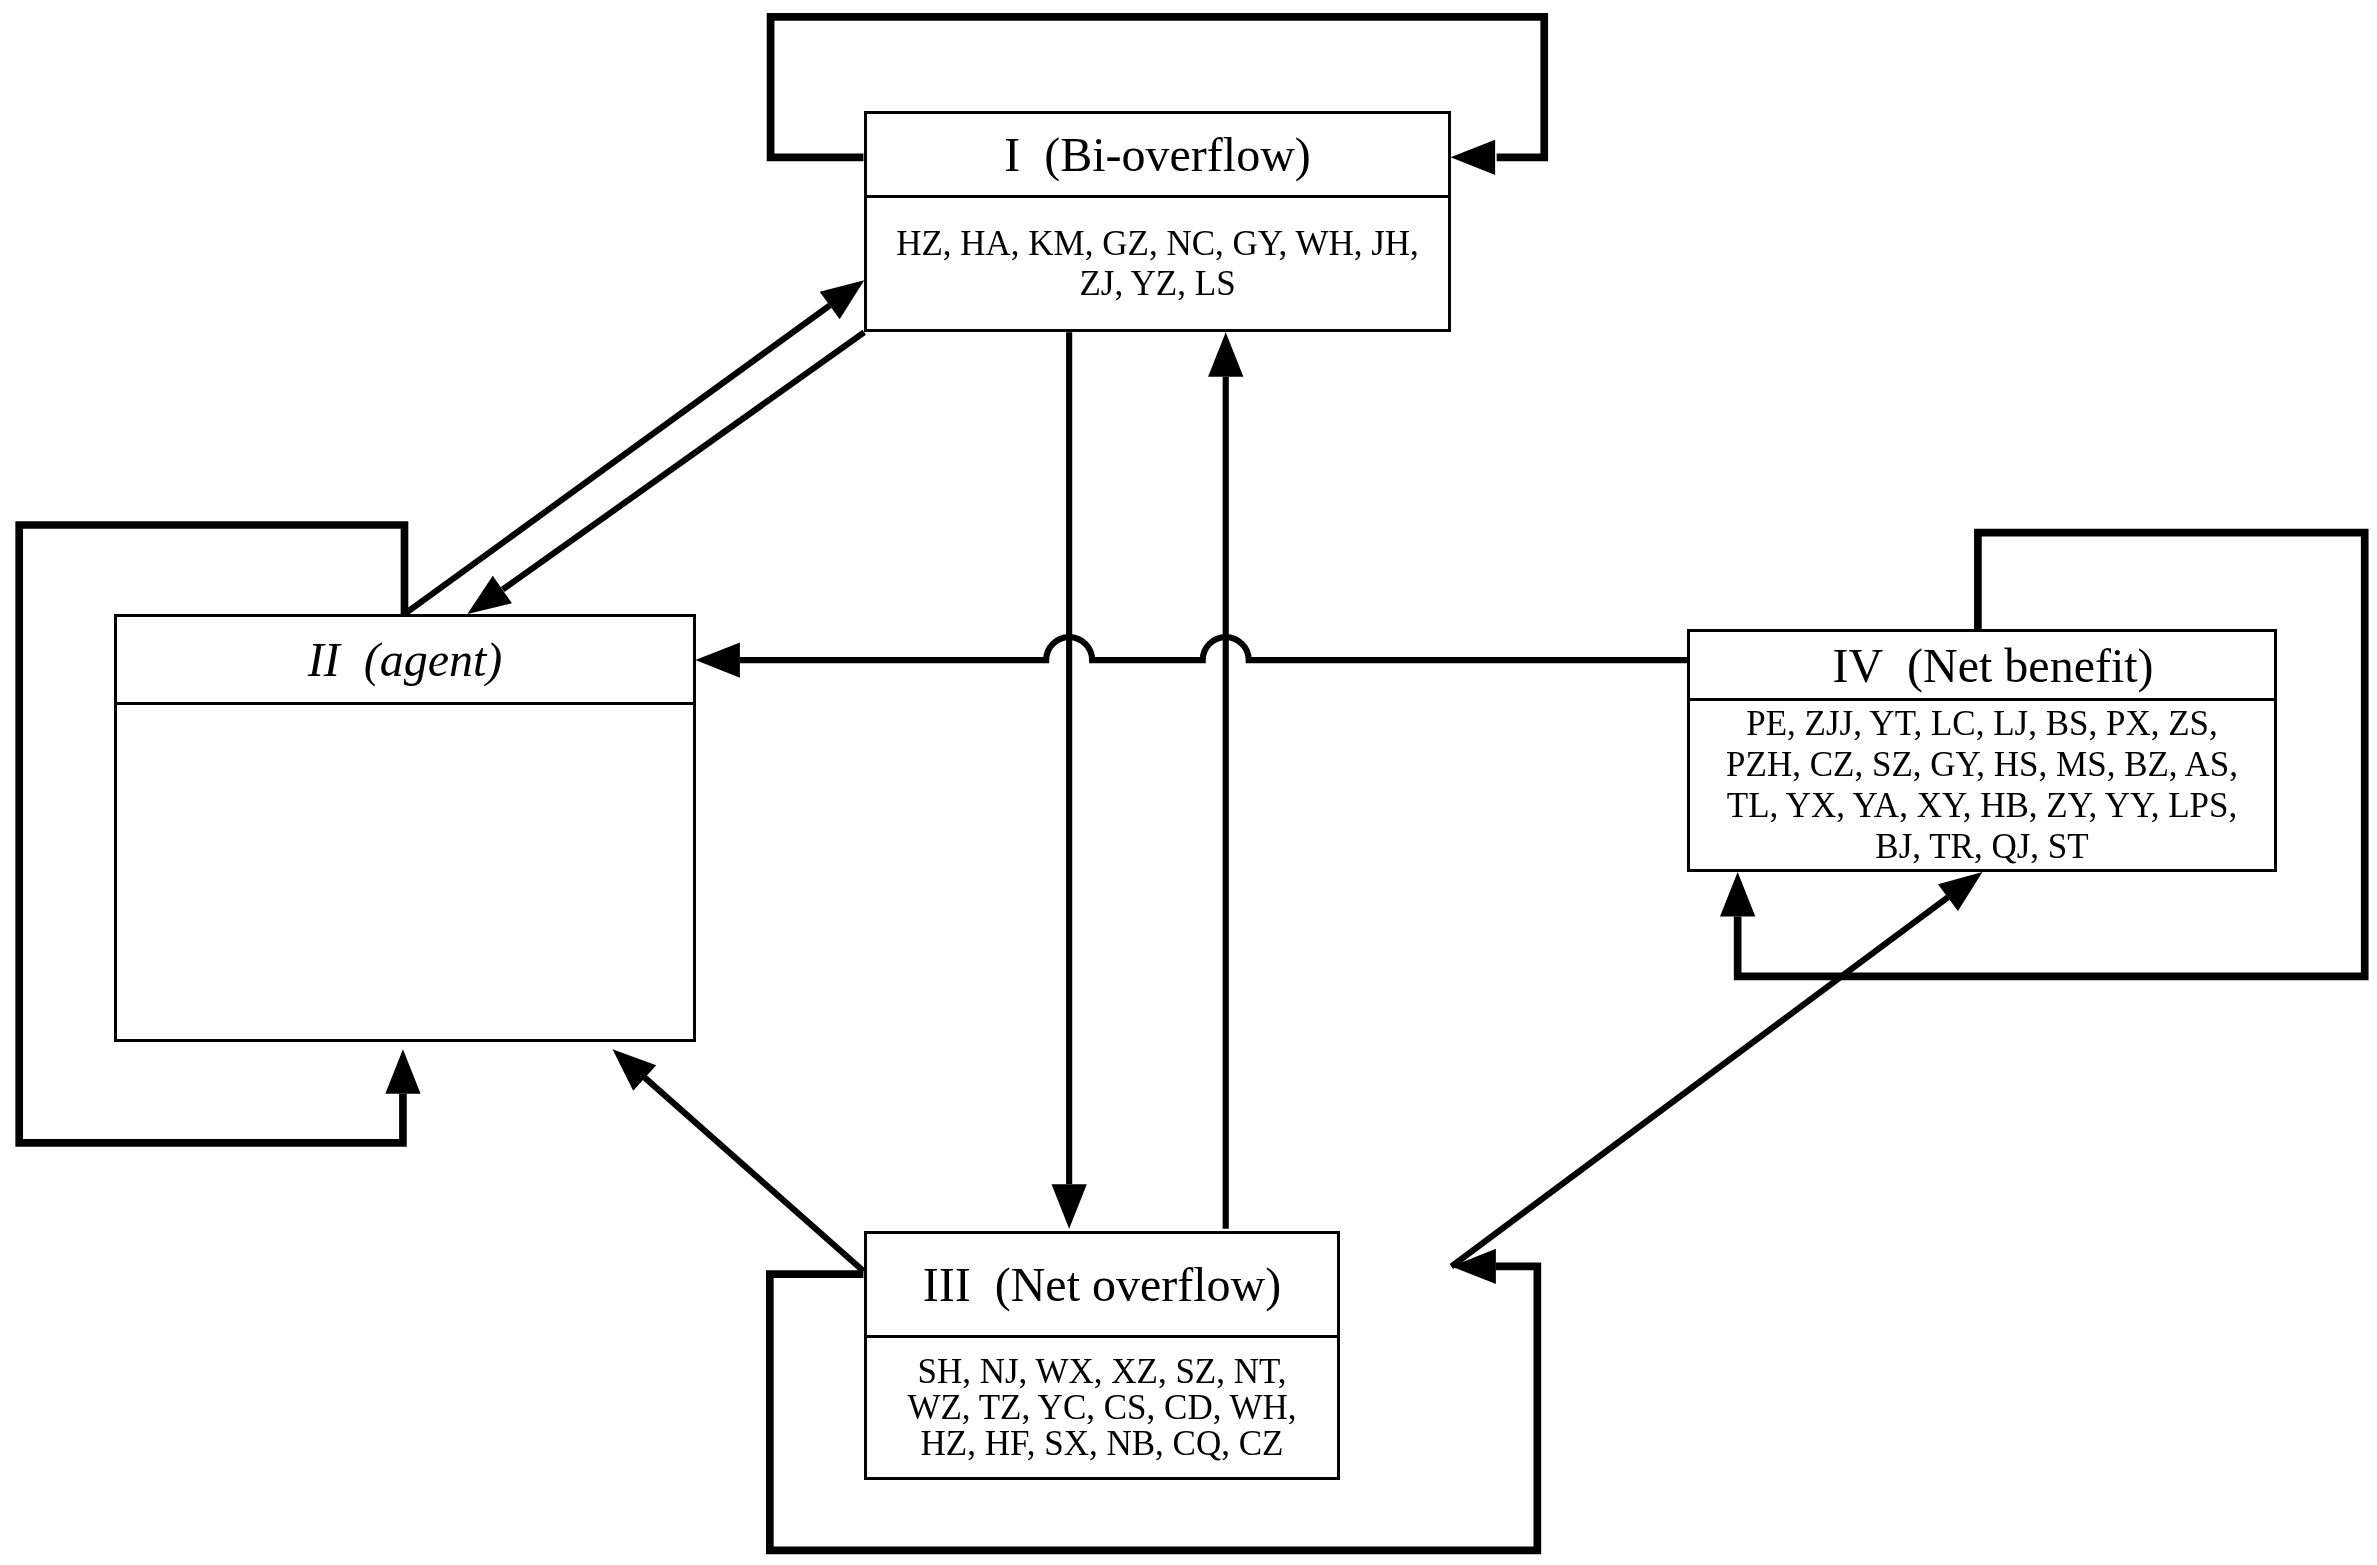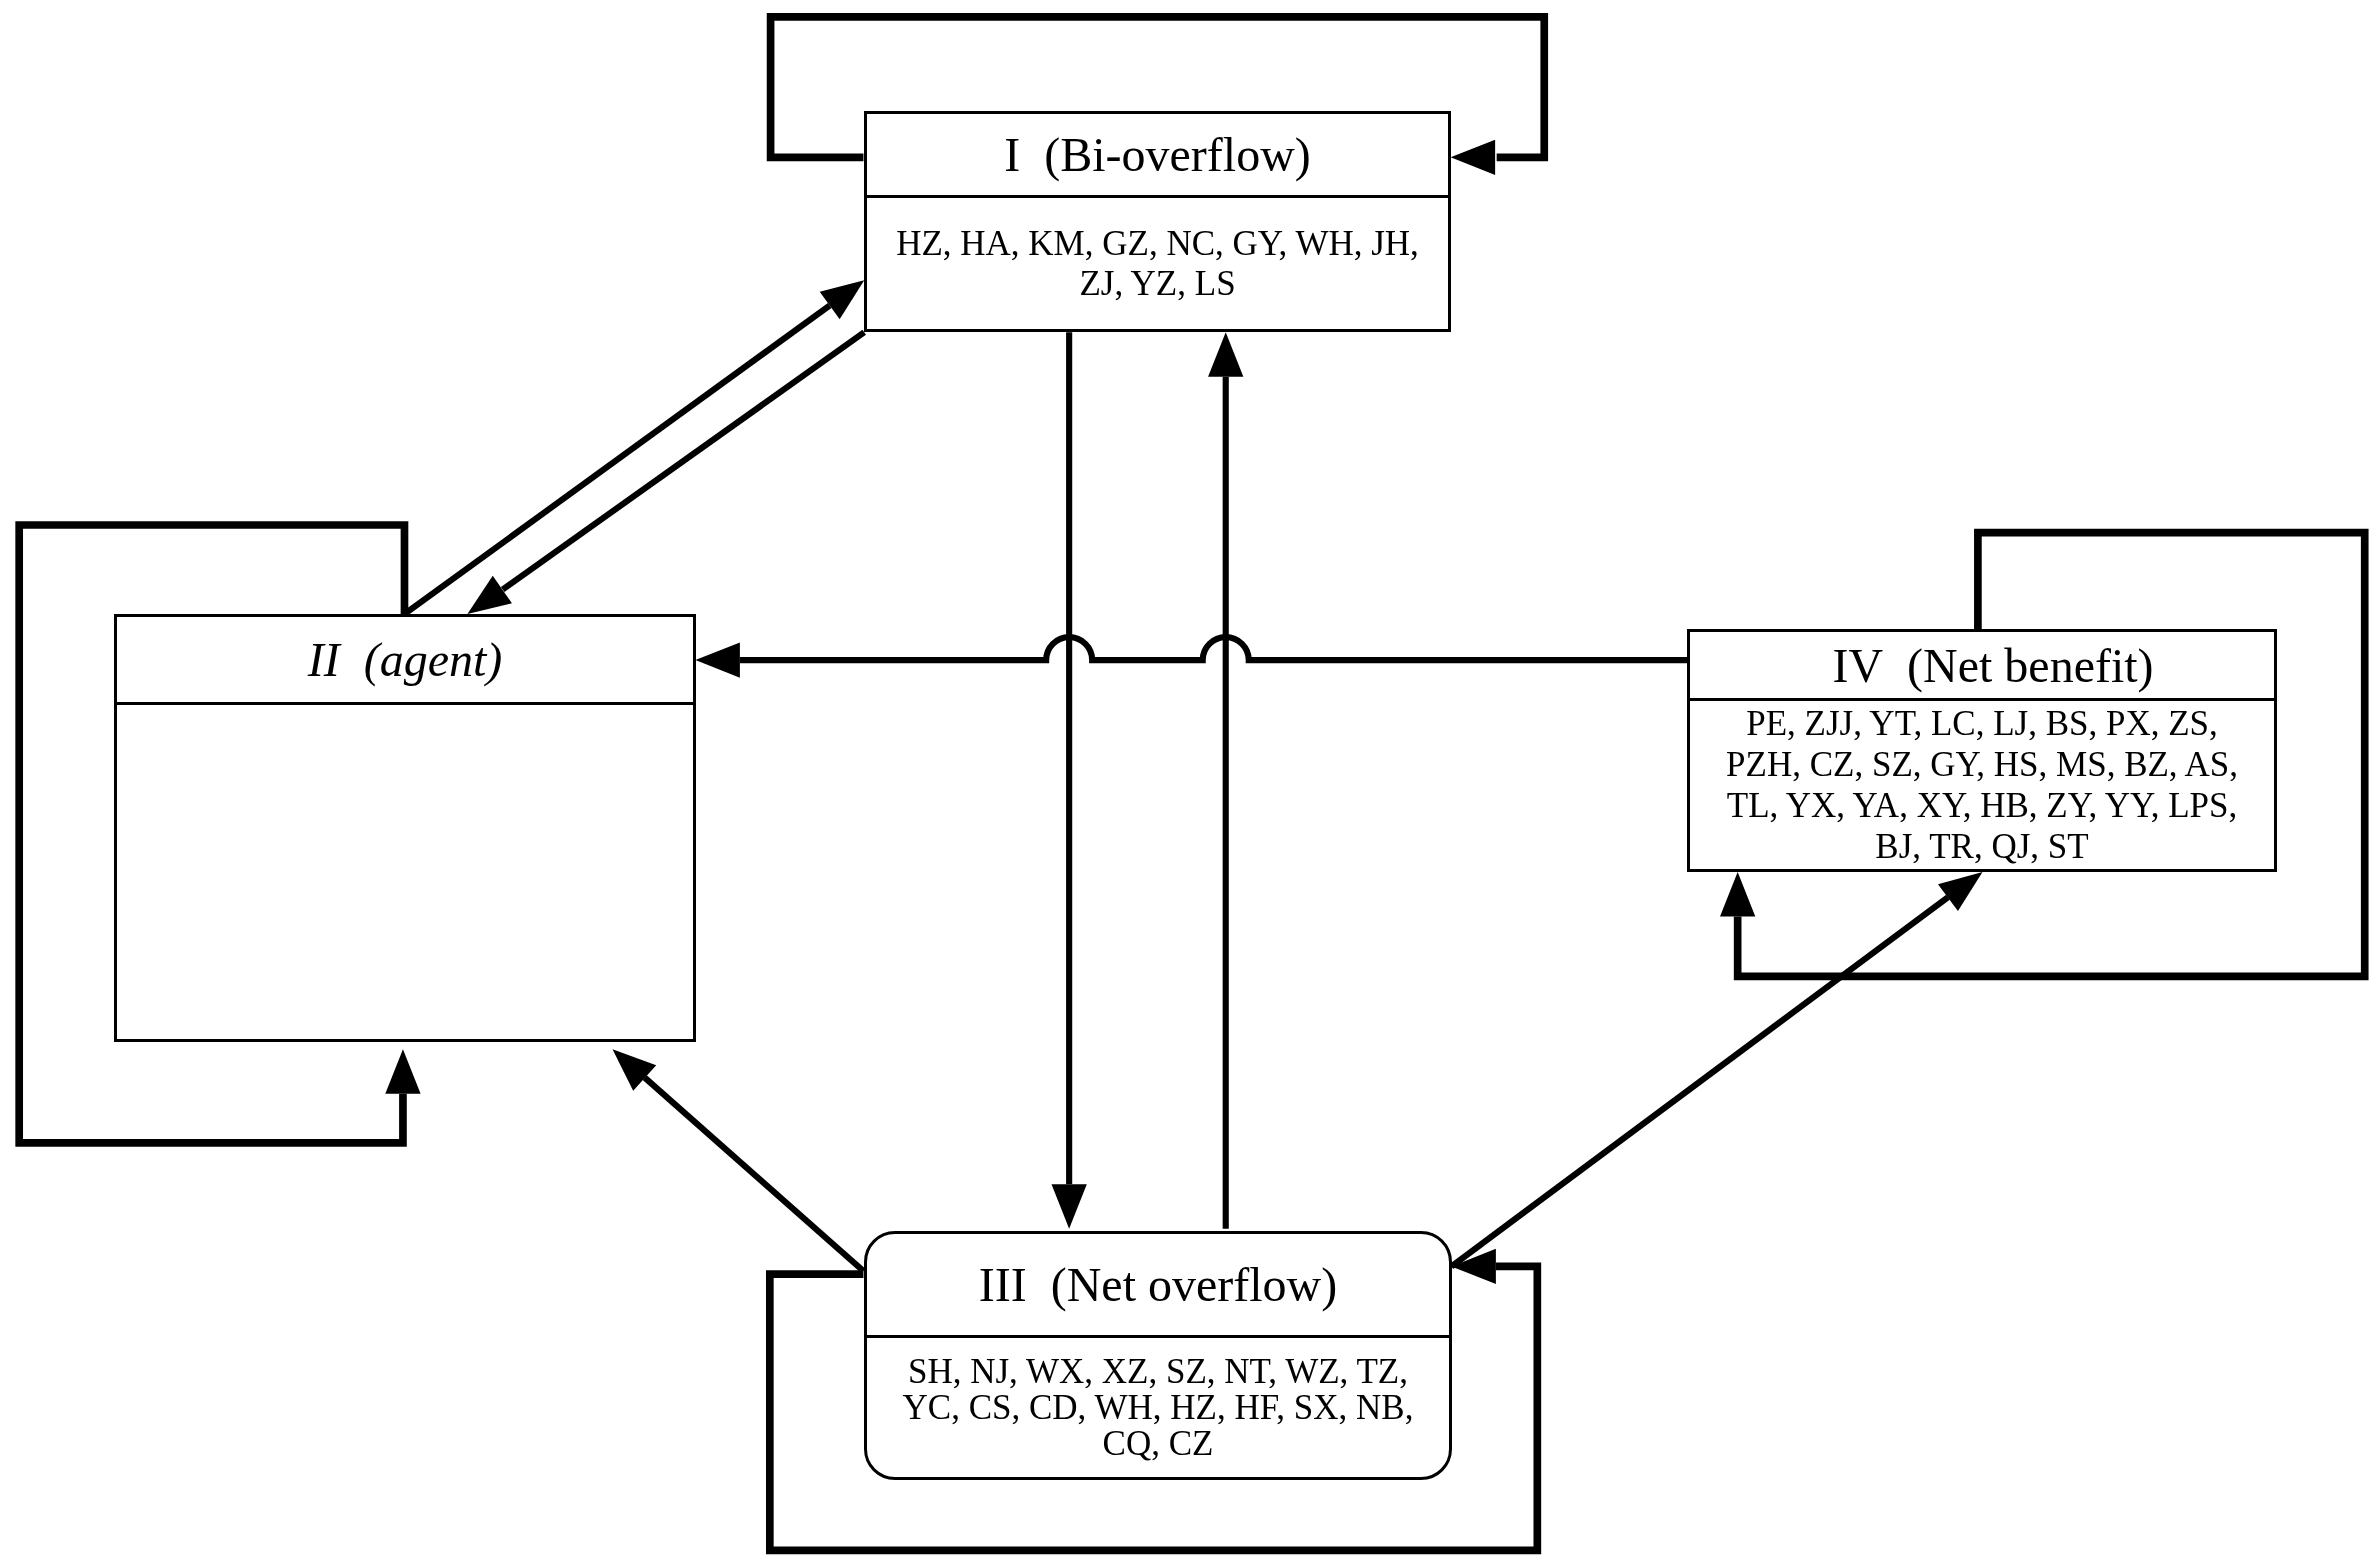--- a/index.html
+++ b/index.html
@@ -33,21 +33,21 @@
     text-align:center;
     font-size:35px;
   }
   .node-body .txt{display:block;padding:0 20px;}
   #box-i   {left:864px;top:111px;width:587px;height:221px;}
   #box-i   .node-title{height:84px;}
   #box-i   .node-body{line-height:40px;}
   #box-ii  {left:114px;top:614px;width:582px;height:428px;font-style:italic;}
   #box-ii  .node-title{height:88px;}
   #box-ii  .node-body{line-height:40px;}
-  #box-iii {left:864px;top:1231px;width:588px;height:249px;border-radius:31px;}
+  #box-iii {left:864px;top:1231px;width:476px;height:249px;}
   #box-iii .node-title{height:104px;}
   #box-iii .node-body{line-height:36px;}
   #box-iv  {left:1687px;top:629px;width:590px;height:243px;}
   #box-iv  .node-title{height:69px;padding-left:22px;}
   #box-iv  .node-body{line-height:41px;}
 </style>
 </head>
 <body>
 
 <div class="canvas">

